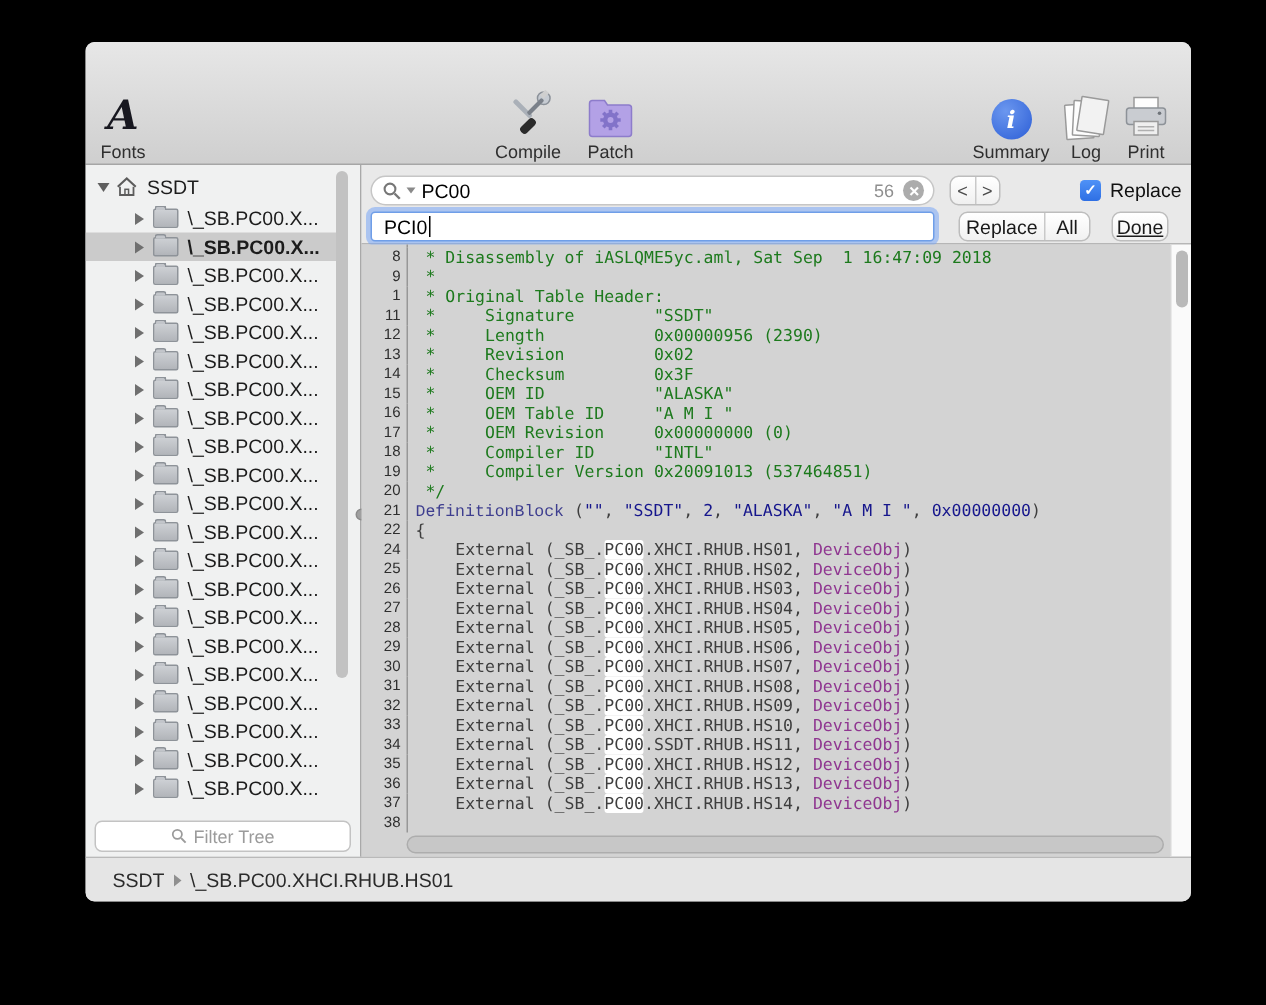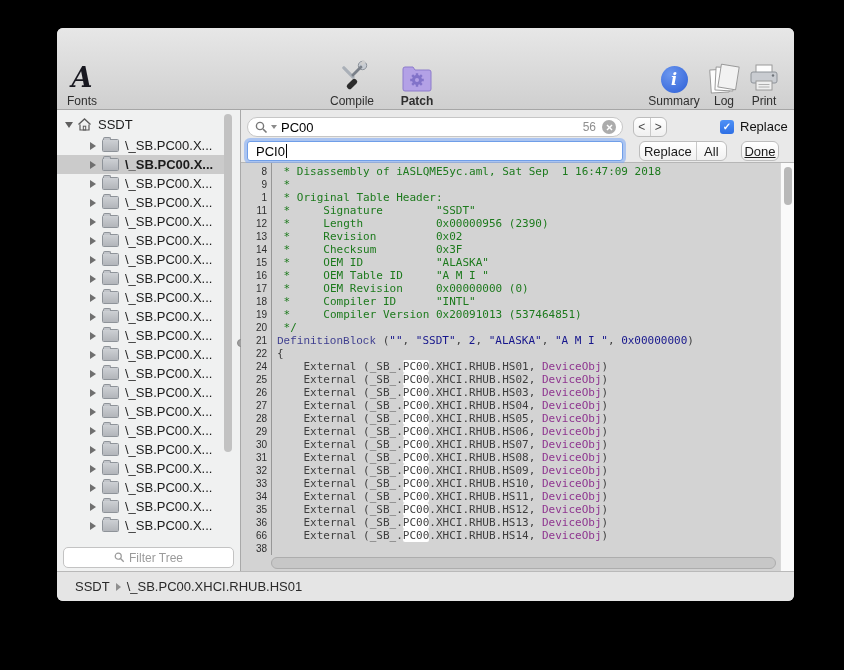--- a/index.html
+++ b/index.html
@@ -19,21 +19,21 @@
             justify-content:center;gap:5px;}
   .proxy{width:12px;height:14px;}
   .title{font-size:13px;font-weight:600;color:#3c3c3c;}
   .tchev{width:9px;height:6px;margin-top:2px;}
   
   .tbi{position:absolute;top:28px;height:52px;display:flex;flex-direction:column;
        align-items:center;justify-content:flex-end;gap:2px;cursor:default;}
   .tbi .lbl{font-size:12px;color:#2f2f2f;line-height:13px;}
   .tbi-fonts{left:2px;width:46px;}
   .tbi-compile{left:267px;width:56px;}
-  .tbi-patch{left:336px;width:48px;font-weight:bold;}
+  .tbi-patch{left:326px;width:48px;}
   .tbi-summary{left:585px;width:64px;}
   .tbi-log{left:647px;width:40px;}
   .tbi-print{left:687px;width:40px;}
   .fonts-a{font-family:"DejaVu Serif",serif;font-style:italic;font-weight:700;font-size:27px;
            line-height:30px;color:#181820;}
   .sum-circle{width:27px;height:27px;border-radius:50%;background:radial-gradient(circle at 35% 30%,#6b97ef,#2c5ed6);
               display:flex;align-items:center;justify-content:center;
               font-family:"DejaVu Serif",serif;font-style:italic;font-weight:700;font-size:16px;color:#fff;}
   .log-stack{position:relative;width:30px;height:28px;}
   .log-stack .pg{position:absolute;width:17px;height:22px;background:#fdfdfd;border:1px solid #9a9a9a;border-radius:1px;}
@@ -471,32 +471,32 @@
             <div class="cl">
               <span class="gut">32</span>
               <span class="code"><span class="c-plain">    External (_SB_.</span><span class="c-plain match">PC00</span><span class="c-plain">.XHCI.RHUB.HS09, </span><span class="c-device">DeviceObj</span><span class="c-plain">)</span></span>
             </div>
             <div class="cl">
               <span class="gut">33</span>
               <span class="code"><span class="c-plain">    External (_SB_.</span><span class="c-plain match">PC00</span><span class="c-plain">.XHCI.RHUB.HS10, </span><span class="c-device">DeviceObj</span><span class="c-plain">)</span></span>
             </div>
             <div class="cl">
               <span class="gut">34</span>
-              <span class="code"><span class="c-plain">    External (_SB_.</span><span class="c-plain match">PC00</span><span class="c-plain">.XHCI.RHUB.HS11, </span><span class="c-device">DeviceObj</span><span class="c-plain">)</span></span>
+              <span class="code"><span class="c-plain">    External (_SB_.</span><span class="c-plain match">PC00</span><span class="c-plain">.SSDT.RHUB.HS11, </span><span class="c-device">DeviceObj</span><span class="c-plain">)</span></span>
             </div>
             <div class="cl">
               <span class="gut">35</span>
               <span class="code"><span class="c-plain">    External (_SB_.</span><span class="c-plain match">PC00</span><span class="c-plain">.XHCI.RHUB.HS12, </span><span class="c-device">DeviceObj</span><span class="c-plain">)</span></span>
             </div>
             <div class="cl">
               <span class="gut">36</span>
               <span class="code"><span class="c-plain">    External (_SB_.</span><span class="c-plain match">PC00</span><span class="c-plain">.XHCI.RHUB.HS13, </span><span class="c-device">DeviceObj</span><span class="c-plain">)</span></span>
             </div>
             <div class="cl">
-              <span class="gut">66</span>
+              <span class="gut">37</span>
               <span class="code"><span class="c-plain">    External (_SB_.</span><span class="c-plain match">PC00</span><span class="c-plain">.XHCI.RHUB.HS14, </span><span class="c-device">DeviceObj</span><span class="c-plain">)</span></span>
             </div>
             <div class="cl">
               <span class="gut">38</span>
               <span class="code"></span>
             </div>
           </div>
         <div class="vscroll">
           <span class="vthumb"></span>
         </div>

